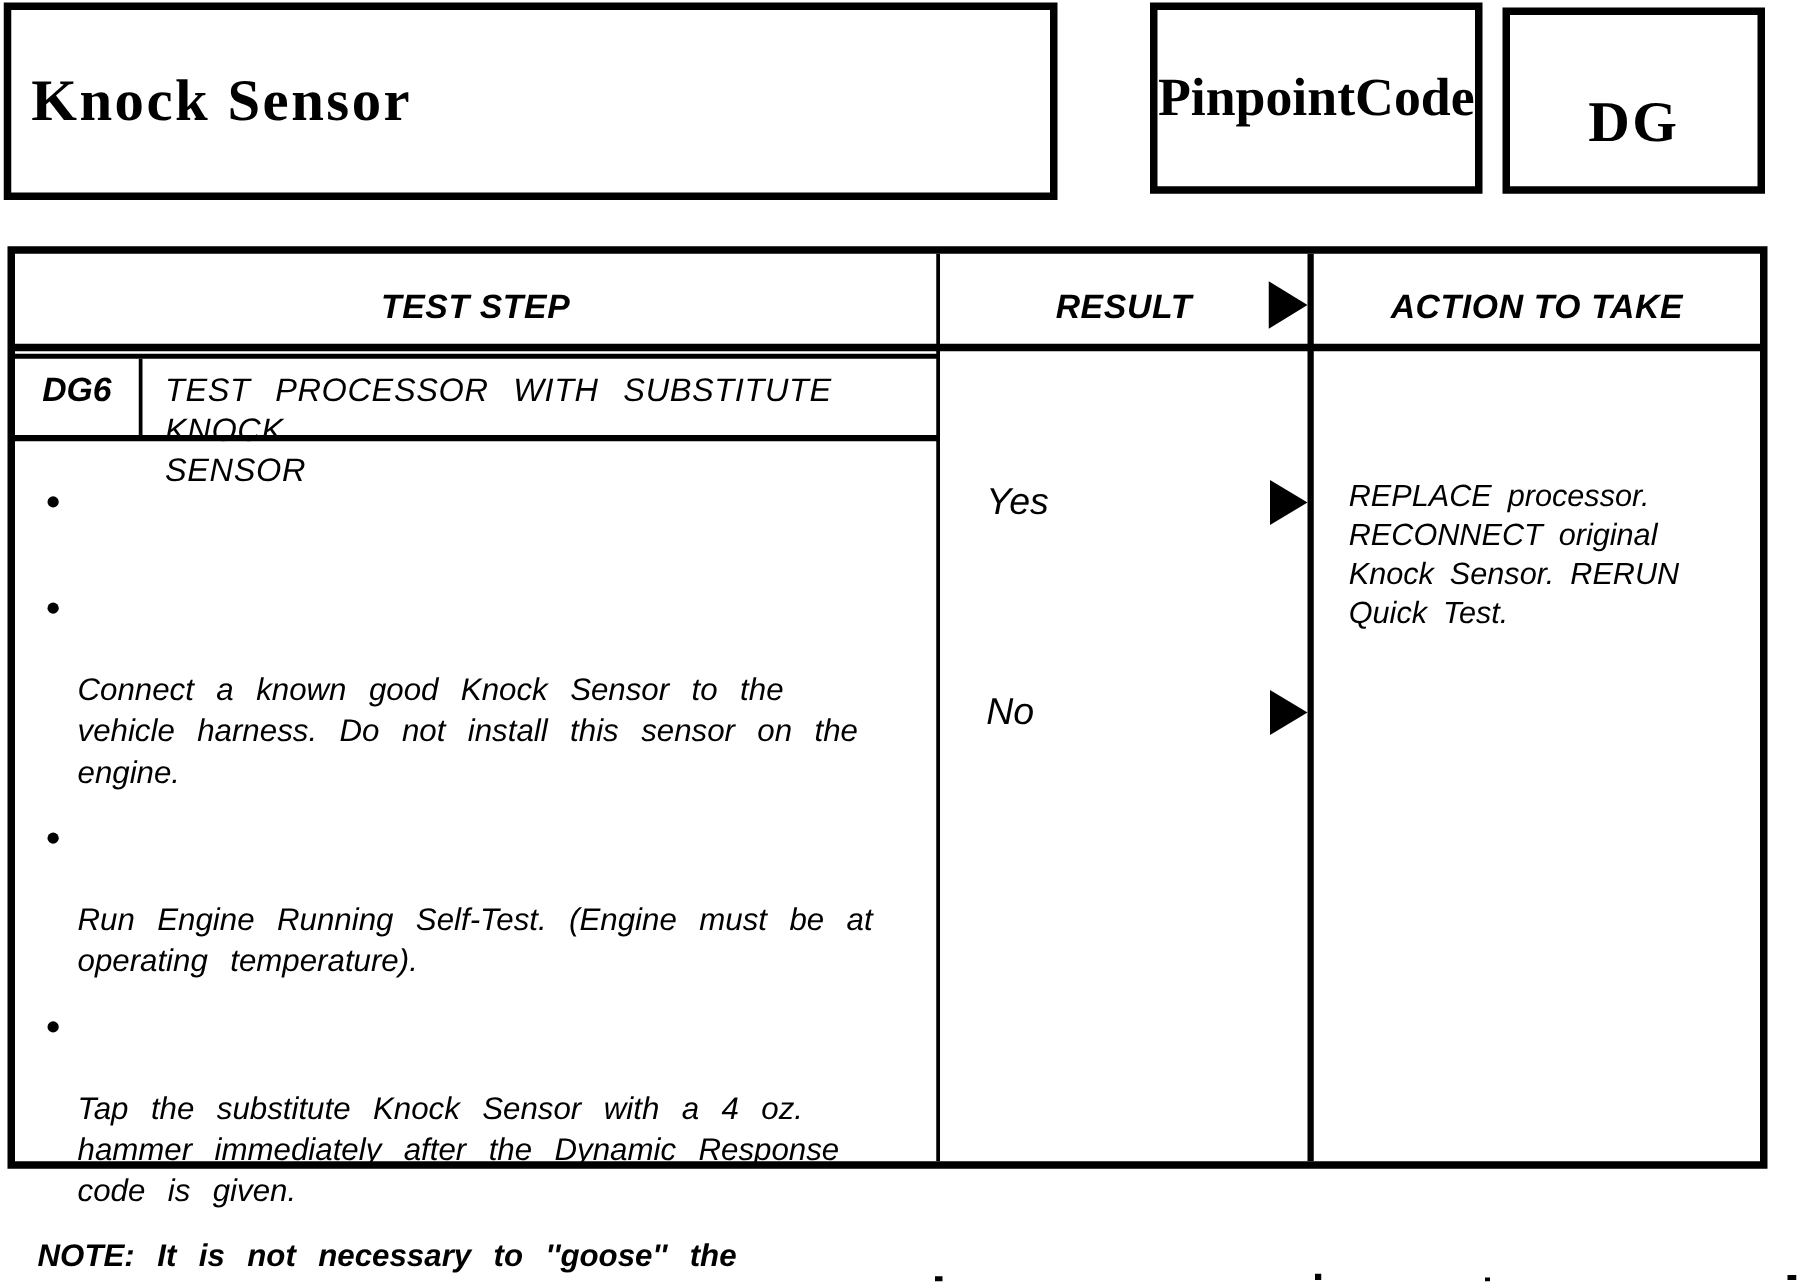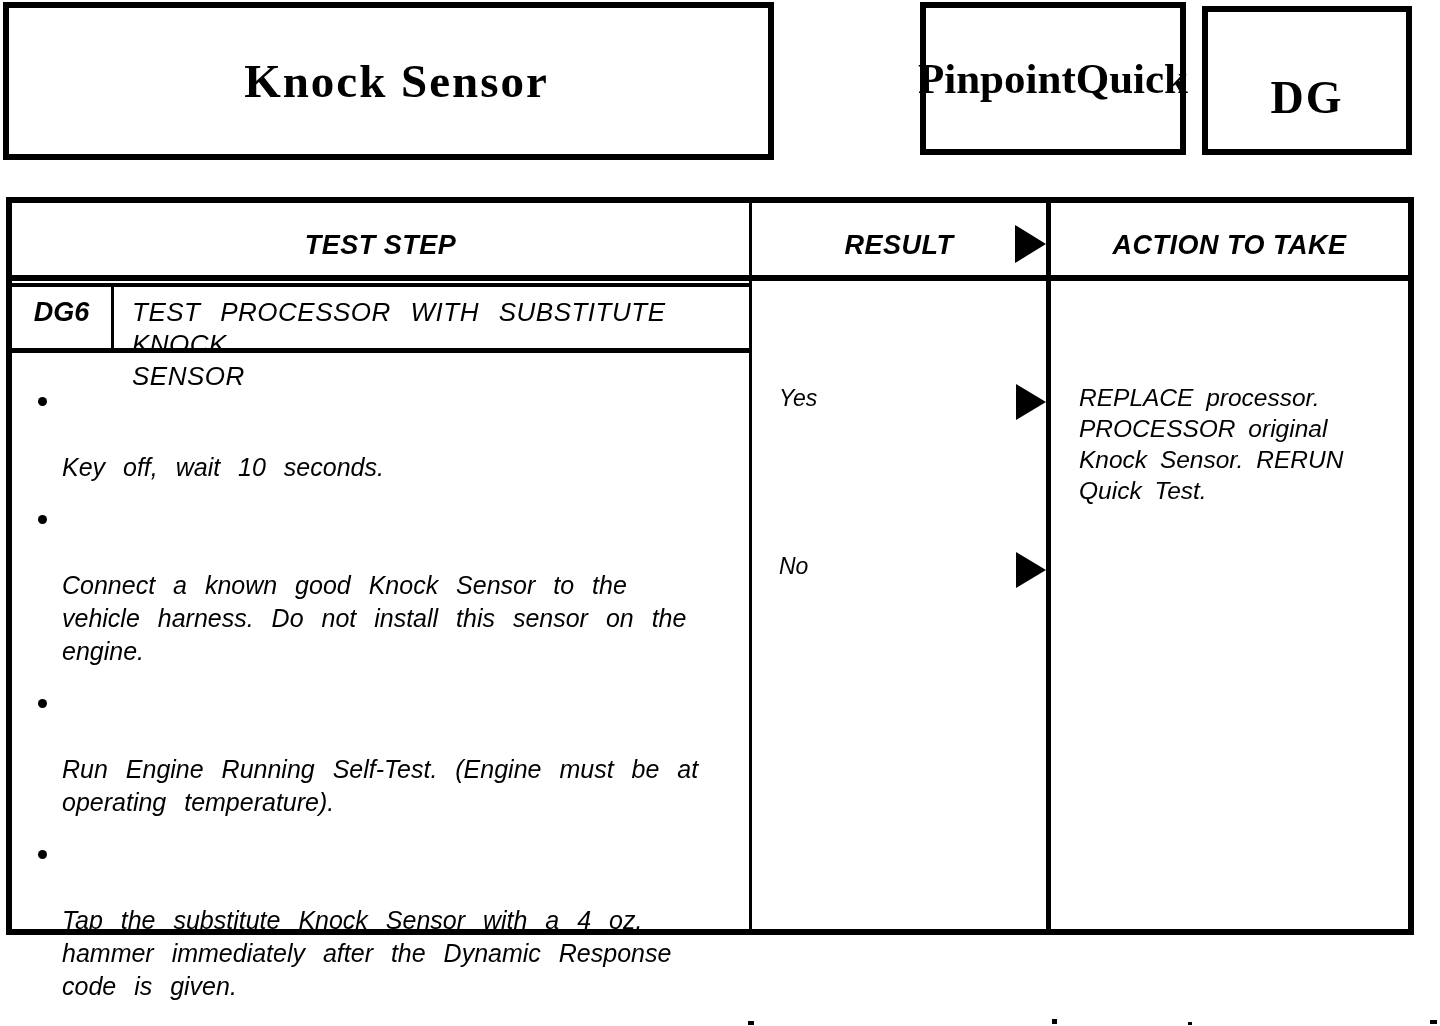--- a/index.html
+++ b/index.html
@@ -2,21 +2,21 @@
 <html><head>
 <meta charset="utf-8">
 <style>
   * { margin:0; padding:0; box-sizing:border-box; }
   html,body { width:1440px; height:1026px; background:#ffffff; }
   body { position:relative; font-family:"Liberation Sans", sans-serif; color:#000; overflow:hidden; }
 
   .box { position:absolute; border:6px solid #000; background:#fff; }
 
   
-  .title-box { left:3px; top:2px; width:771px; height:158px; display:flex; align-items:center; padding-left:16px;justify-content:center; }
+  .title-box { left:3px; top:2px; width:843px; height:158px; display:flex; align-items:center; padding-left:16px; }
   .title-text { font-family:"Liberation Serif", serif; font-weight:bold; font-size:47px; letter-spacing:2px; }
   .stamp-box { left:920px; top:2px; width:266px; height:153px; display:flex; flex-direction:row; align-items:center; justify-content:center; text-align:center; }
   .stamp-line { font-family:"Liberation Serif", serif; font-weight:bold; font-size:43px; line-height:53px; }
   .code-box { left:1202px; top:6px; width:210px; height:149px; display:flex; align-items:center; justify-content:center; }
   .code-text { font-family:"Liberation Serif", serif; font-weight:bold; font-size:46px; letter-spacing:2px;margin-top:34px; }
 
   
   .ptable { position:absolute; left:6px; top:197px; width:1408px; height:738px; border:6px solid #000; background:#fff;font-style:italic; }
   .vdiv1 { position:absolute; left:737px; top:0; bottom:0; width:3px; background:#000; }
   .vdiv2 { position:absolute; left:1034px; top:0; bottom:0; width:5px; background:#000; }
@@ -40,21 +40,21 @@
   .step-item { position:relative; padding-left:32px; margin-bottom:19px; font-size:25px; line-height:33px; word-spacing:11px; white-space:pre-line; list-style:none; }
   .bullet-dot { position:absolute; left:8px; top:12px; width:9px; height:9px; border-radius:50%; background:#000; }
   .note-row { display:flex; gap:18px; margin-bottom:19px; font-weight:bold; font-size:25px; line-height:33px; }
   .note-label { flex:none; }
   .note-text { white-space:pre-line; word-spacing:11px; }
 
   
   .outcome { position:absolute; left:740px; right:0; height:170px; }
   .outcome-1 { top:182px; }
   .outcome-2 { top:350px; }
-  .result-label { position:absolute; left:27px; top:0; font-size:23px; }
+  .result-label { position:absolute; left:37px; top:0; font-size:30px; }
   .result-arrow { position:absolute; left:264px; top:-1px; border-width:18px 0 18px 30px; border-color:transparent transparent transparent #000; }
   .action-text { position:absolute; left:327px; top:-3px; width:334px; font-size:24.5px; line-height:31px; white-space:pre-line; word-spacing:6px; }
 
   
   .dot { position:absolute; background:#000; }
   .dot1 { left:748px; top:1021px; width:6px; height:4px; }
   .dot2 { left:1052px; top:1019px; width:5px; height:5px; }
   .dot3 { left:1188px; top:1022px; width:4px; height:3px; }
   .dot4 { left:1430px; top:1020px; width:7px; height:4px; }
 </style>
@@ -62,21 +62,21 @@
 <body>
 
 <div>
 
   <div class="box title-box">
     <span class="title-text">Knock Sensor</span>
   </div>
 
   <div class="box stamp-box">
     <span class="stamp-line">Pinpoint</span>
-    <span class="stamp-line">Quick</span>
+    <span class="stamp-line">Code</span>
   </div>
 
   <div class="box code-box">
     <span class="code-text">DG</span>
   </div>
 
   <div class="ptable">
 
     <div class="vdiv1"></div>
     <div class="vdiv2"></div>
@@ -89,21 +89,20 @@
 
     <div class="step-box">
       <div class="step-id">DG6</div>
       <div class="step-title">TEST PROCESSOR WITH SUBSTITUTE KNOCK
 SENSOR</div>
     </div>
 
     <div class="steps">
       <div class="step-item">
         <span class="bullet-dot"></span>
-        <span>Key off, wait 10 seconds.</span>
       </div>
       <div class="step-item">
         <span class="bullet-dot"></span>
         <span>Connect a known good Knock Sensor to the
 vehicle harness. Do not install this sensor on the
 engine.</span>
       </div>
       <div class="step-item">
         <span class="bullet-dot"></span>
         <span>Run Engine Running Self-Test. (Engine must be at
@@ -121,21 +120,21 @@
 throttle. Ignore all other codes except
 Code 25.</span>
       </div>
 
     </div>
 
     <div class="outcome outcome-1">
       <span class="result-label">Yes</span>
       <span class="tri result-arrow"></span>
       <span class="action-text">REPLACE processor.
-PROCESSOR original
+RECONNECT original
 Knock Sensor. RERUN
 Quick Test.</span>
     </div>
 
     <div class="outcome outcome-2">
       <span class="result-label">No</span>
       <span class="tri result-arrow"></span>
     </div>
 
   </div>

